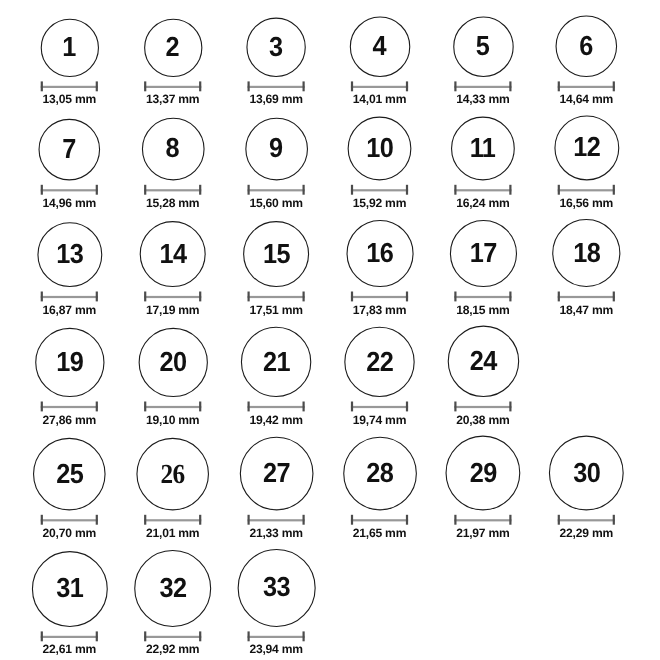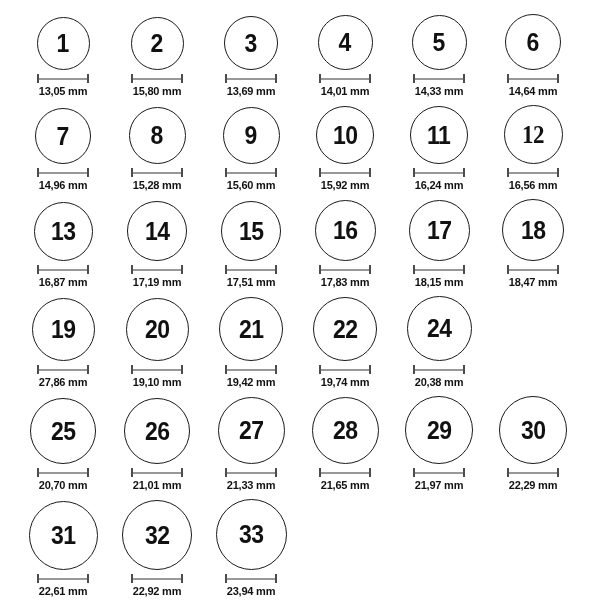--- a/index.html
+++ b/index.html
@@ -61,21 +61,21 @@
       <span class="num">1</span>
     </div>
     <div class="ruler"></div>
     <div class="dia-label">13,05 mm</div>
   </div>
       <div class="cell">
     <div class="circle" style="width: 53px; height: 53px;">
       <span class="num">2</span>
     </div>
     <div class="ruler"></div>
-    <div class="dia-label">15,80 mm</div>
+    <div class="dia-label">13,37 mm</div>
   </div>
       <div class="cell">
     <div class="circle" style="width: 54px; height: 54px;">
       <span class="num">3</span>
     </div>
     <div class="ruler"></div>
     <div class="dia-label">13,69 mm</div>
   </div>
       <div class="cell">
     <div class="circle" style="width: 55px; height: 55px;">
@@ -129,21 +129,21 @@
     <div class="dia-label">15,92 mm</div>
   </div>
       <div class="cell">
     <div class="circle" style="width: 58px; height: 58px;">
       <span class="num">11</span>
     </div>
     <div class="ruler"></div>
     <div class="dia-label">16,24 mm</div>
   </div>
       <div class="cell">
-    <div class="circle" style="width: 59px; height: 59px; font-family: Liberation Serif, serif;">
+    <div class="circle" style="width: 59px; height: 59px;">
       <span class="num">12</span>
     </div>
     <div class="ruler"></div>
     <div class="dia-label">16,56 mm</div>
   </div>
     </div>
     <div class="row">
       <div class="cell">
     <div class="circle" style="width: 59px; height: 59px;">
       <span class="num">13</span>
@@ -226,21 +226,21 @@
     </div>
     <div class="row">
       <div class="cell">
     <div class="circle" style="width: 66px; height: 66px; align-items: center;">
       <span class="num">25</span>
     </div>
     <div class="ruler"></div>
     <div class="dia-label">20,70 mm</div>
   </div>
       <div class="cell">
-    <div class="circle" style="width: 66px; height: 66px;">
+    <div class="circle" style="width: 66px; height: 66px; font-family: Liberation Serif, serif;">
       <span class="num">26</span>
     </div>
     <div class="ruler"></div>
     <div class="dia-label">21,01 mm</div>
   </div>
       <div class="cell">
     <div class="circle" style="width: 67px; height: 67px;">
       <span class="num">27</span>
     </div>
     <div class="ruler"></div>

